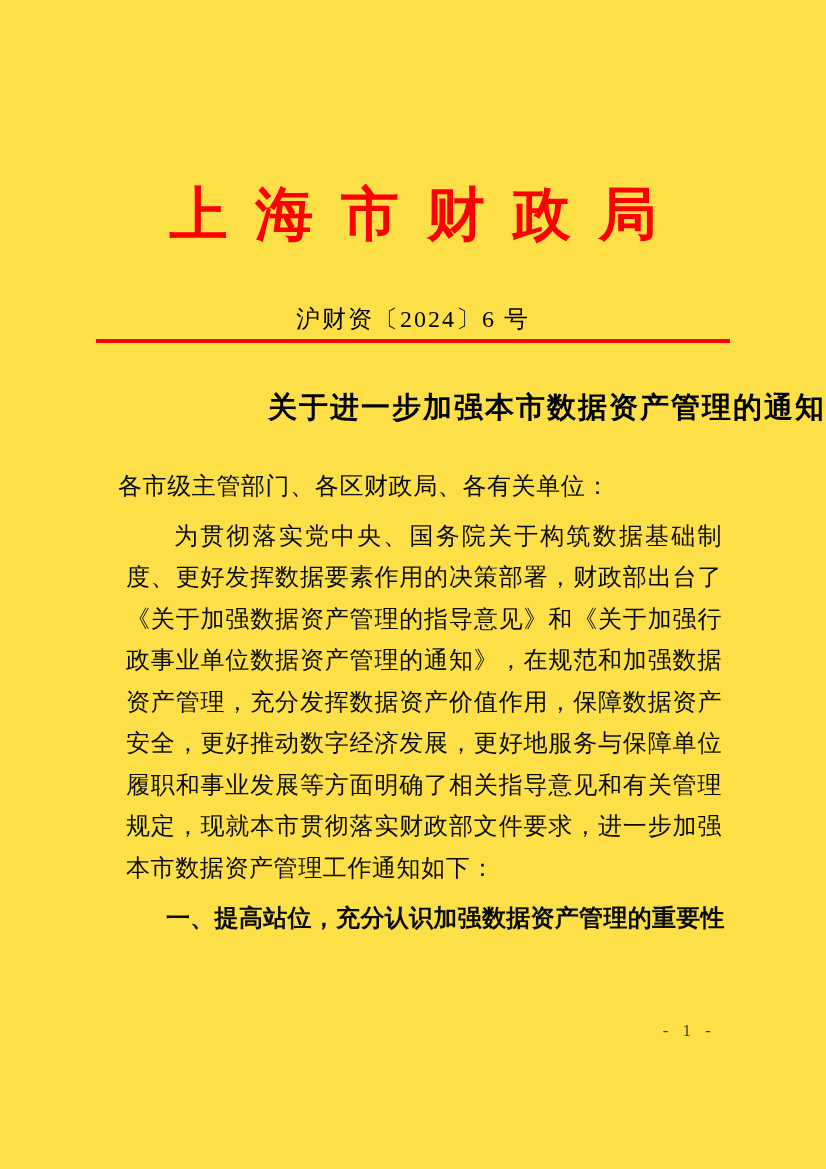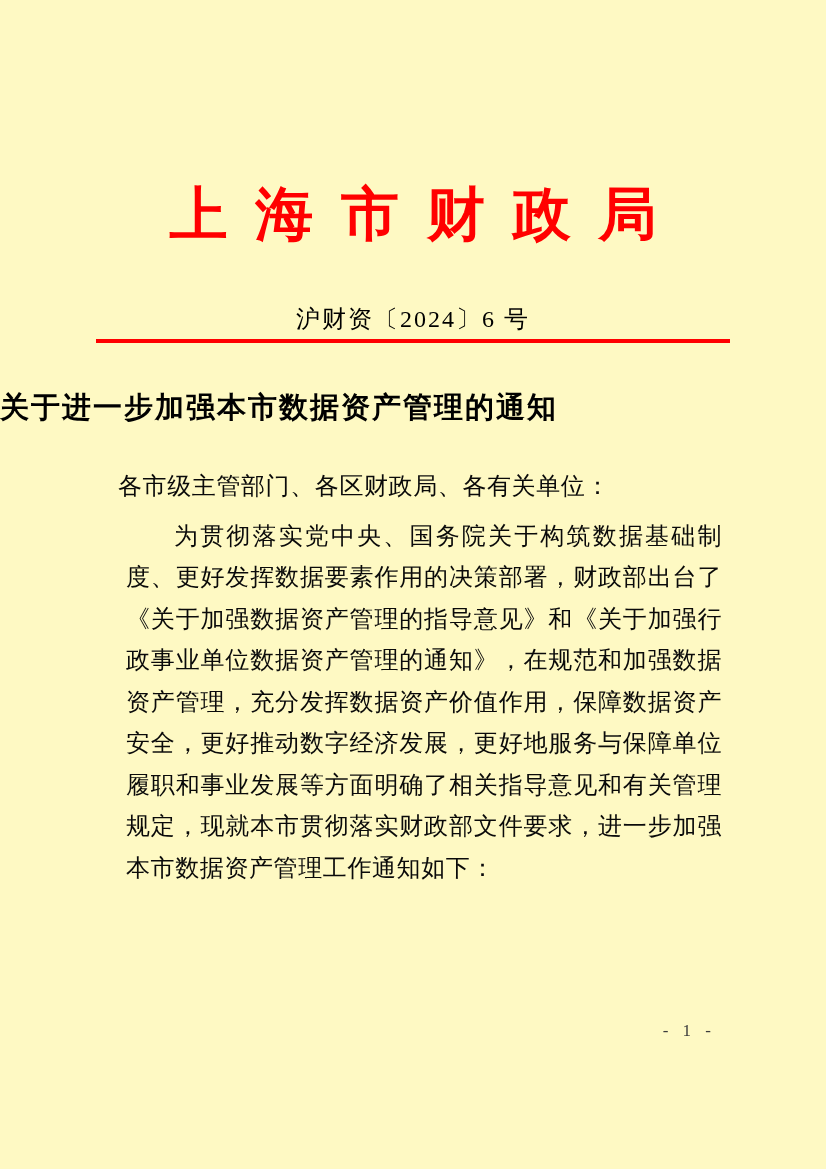--- a/index.html
+++ b/index.html
@@ -4,21 +4,21 @@
 <style>
   html, body {
     margin: 0;
     padding: 0;
     background: #ffffff;
   }
   .page {
     position: relative;
     width: 826px;
     height: 1169px;
-    background: #fef9c3;
+    background: #fde047;
     overflow: hidden;
     font-family: "Liberation Serif", "DejaVu Serif", serif;
     color: #000000;
   }
   .agency-header {
     position: absolute;
     top: 176px;
     left: 0;
     width: 100%;
     text-align: center;
@@ -46,21 +46,21 @@
     width: 634px;
     height: 4px;
     background: #ff0000;
   }
   .doc-title {
     position: absolute;
     top: 388px;
     left: 0;
     width: 100%;
     margin: 0;
-    text-align: left;
+    text-align: right;
     font-size: 29px;
     font-weight: bold;
     letter-spacing: 2px;
     color: #000000;
     font-family: "Liberation Serif", "DejaVu Serif", serif;
   }
   .doc-body {
     position: absolute;
     top: 466px;
     left: 118px;
@@ -104,17 +104,18 @@
 
   <div class="doc-number">沪财资〔2024〕6 号</div>
 
   <div class="red-divider"></div>
 
   <h1 class="doc-title">关于进一步加强本市数据资产管理的通知</h1>
 
   <div class="doc-body">
     <p class="salutation">各市级主管部门、各区财政局、各有关单位：</p>
     <p class="para">为贯彻落实党中央、国务院关于构筑数据基础制度、更好发挥数据要素作用的决策部署，财政部出台了《关于加强数据资产管理的指导意见》和《关于加强行政事业单位数据资产管理的通知》，在规范和加强数据资产管理，充分发挥数据资产价值作用，保障数据资产安全，更好推动数字经济发展，更好地服务与保障单位履职和事业发展等方面明确了相关指导意见和有关管理规定，现就本市贯彻落实财政部文件要求，进一步加强本市数据资产管理工作通知如下：</p>
+    <p class="section-heading">一、提高站位，充分认识加强数据资产管理的重要性</p>
   </div>
 
   <div class="page-number">- 1 -</div>
 
 </div>
 
 </body></html>

